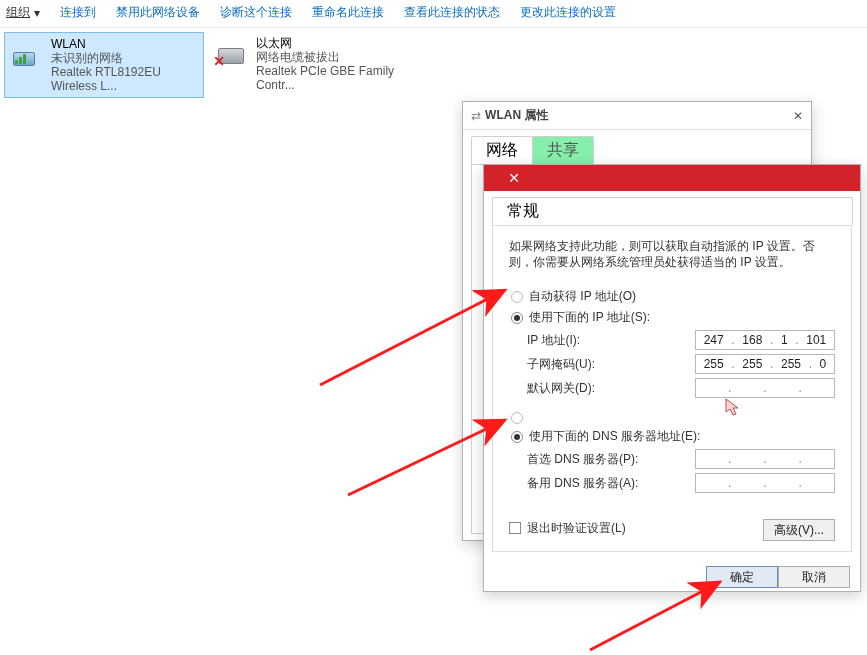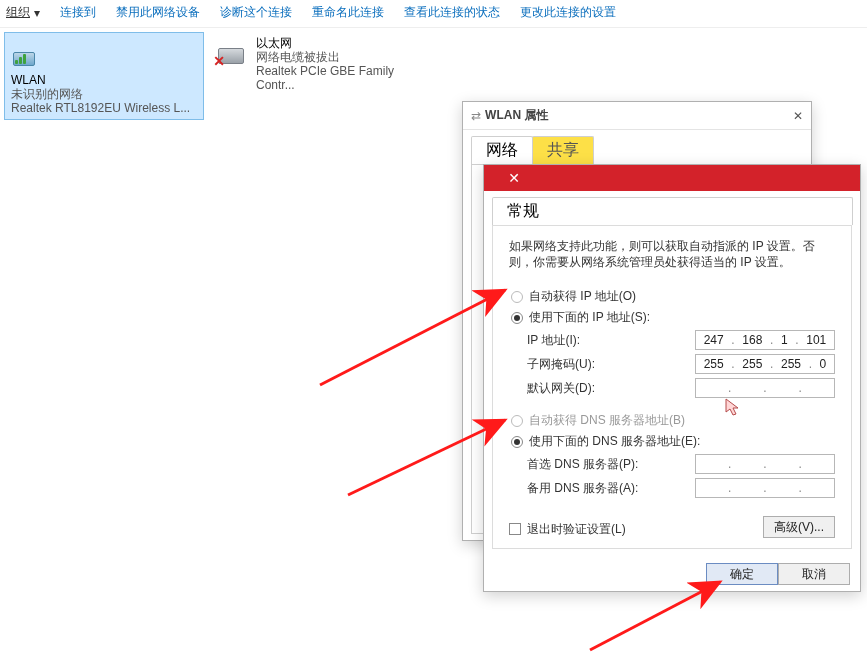--- a/index.html
+++ b/index.html
@@ -39,21 +39,20 @@
   .adapter {
     display: flex;
     align-items: flex-start;
     width: 200px;
     padding: 4px 6px;
     gap: 6px;
   }
   .adapter.sel {
     background: #cde8ff;
     border: 1px solid #7fbde9;
-    flex-direction: column;
   }
   .adapter .ico {
     width: 34px; height: 30px;
     position: relative;
     flex-shrink: 0;
   }
   .ad-body { display: flex; flex-direction: column; line-height: 14px;}
   .ad-name { color: #000; }
   .ad-line { color: #555; }
   
@@ -113,21 +112,21 @@
   }
   .tabbtn {
     padding: 3px 14px;
     border:1px solid #cfcfcf;
     border-bottom:none;
     background:#fff;
     border-radius:2px 2px 0 0;
     margin-right:-1px;
     font-size:16px;
   }
-  .tabbtn.inactive { background:#fde047; color:#555;}
+  .tabbtn.inactive { background:#86efac; color:#555;}
   #win-wlan .sheet {
     margin: 0 8px 8px;
     border:1px solid #cfcfcf;
     height: 370px;
     padding: 10px 12px;
     color:#333;
   }
   #win-wlan .sheet .line1 { margin-bottom:10px; }
   #win-wlan .sheet .listbox {
     border:1px solid #cfcfcf;
@@ -185,21 +184,21 @@
     border:1px solid #b7b7b7;
     display:flex; align-items:center; justify-content:space-evenly;
     background:#fff;
     font-size:12px;
     color:#222;
   }
   .ipbox.empty { color:#bbb; }
   .ipbox .dot { color:#888; }
   .chk-row { display:flex; align-items:center; gap:6px; margin-top:8px;}
   .chk { width:12px; height:12px; border:1px solid #888; background:#fff;}
-  .adv-row { display:flex; justify-content:center; margin-top:4px;}
+  .adv-row { display:flex; justify-content:center; margin-top:12px;}
   .btn {
     min-width:72px; height:22px;
     border:1px solid #adadad;
     background:#f0f0f0;
     display:inline-flex; align-items:center; justify-content:center;
     font-size:12px; color:#222;
     padding: 0 10px;
   }
   .btn.primary { background:#e1e9f5; border-color:#6b8cc2;}
   .dlg-buttons {
@@ -331,21 +330,20 @@
             <span class="dot">.</span>
           <span>&nbsp;</span>
             <span class="dot">.</span>
           <span>&nbsp;</span>
         </div>
       </div>
     </div>
 
     <div class="radio-row">
       <span class="radio disabled"></span>
-      <span style="color:#999">自动获得 DNS 服务器地址(B)</span>
     </div>
     <div class="radio-row">
       <span class="radio sel">
           <span class="dot"></span>
         </span>
       <span>使用下面的 DNS 服务器地址(E):</span>
     </div>
     <div class="grp-fields">
       <div class="fld">
         <label>首选 DNS 服务器(P):</label>

